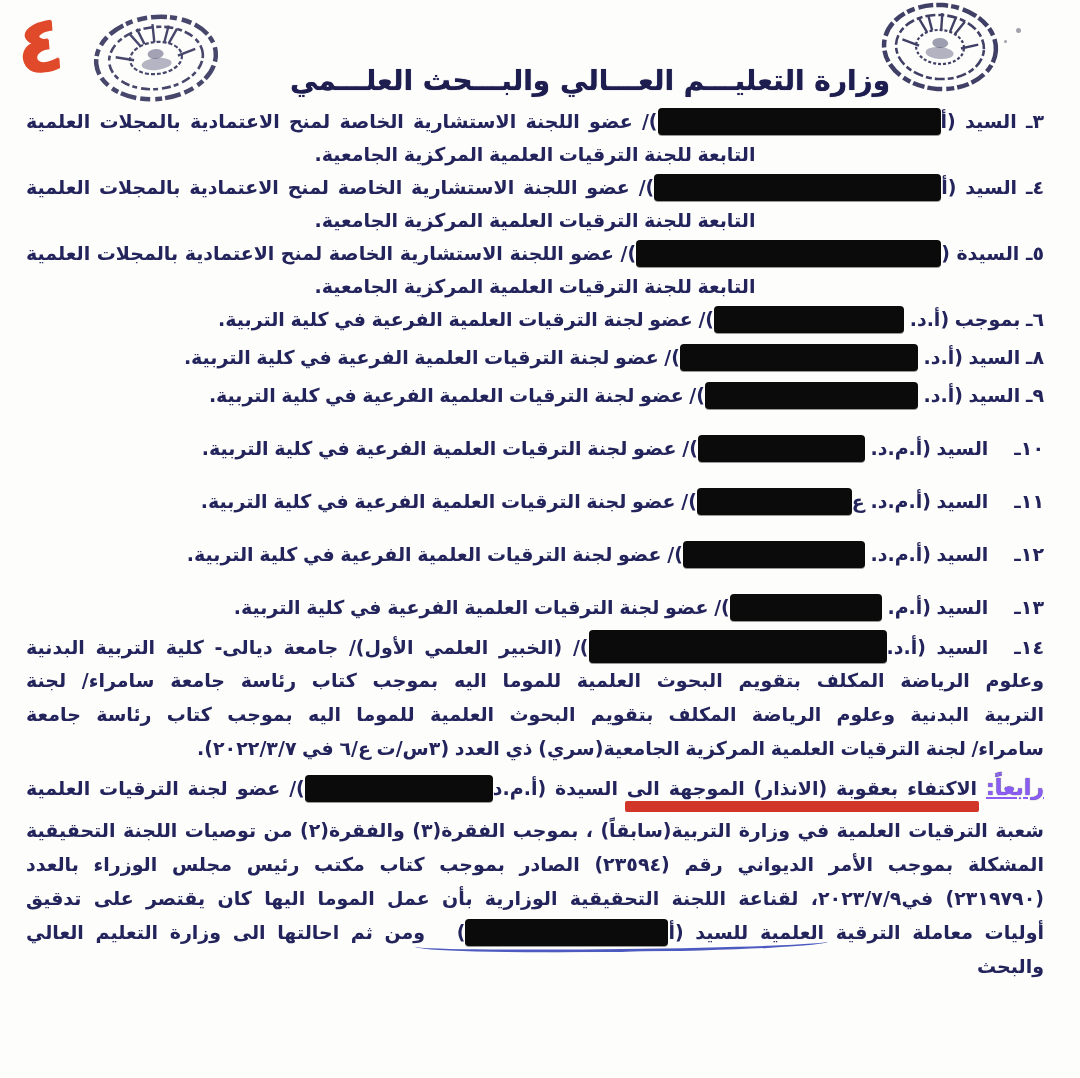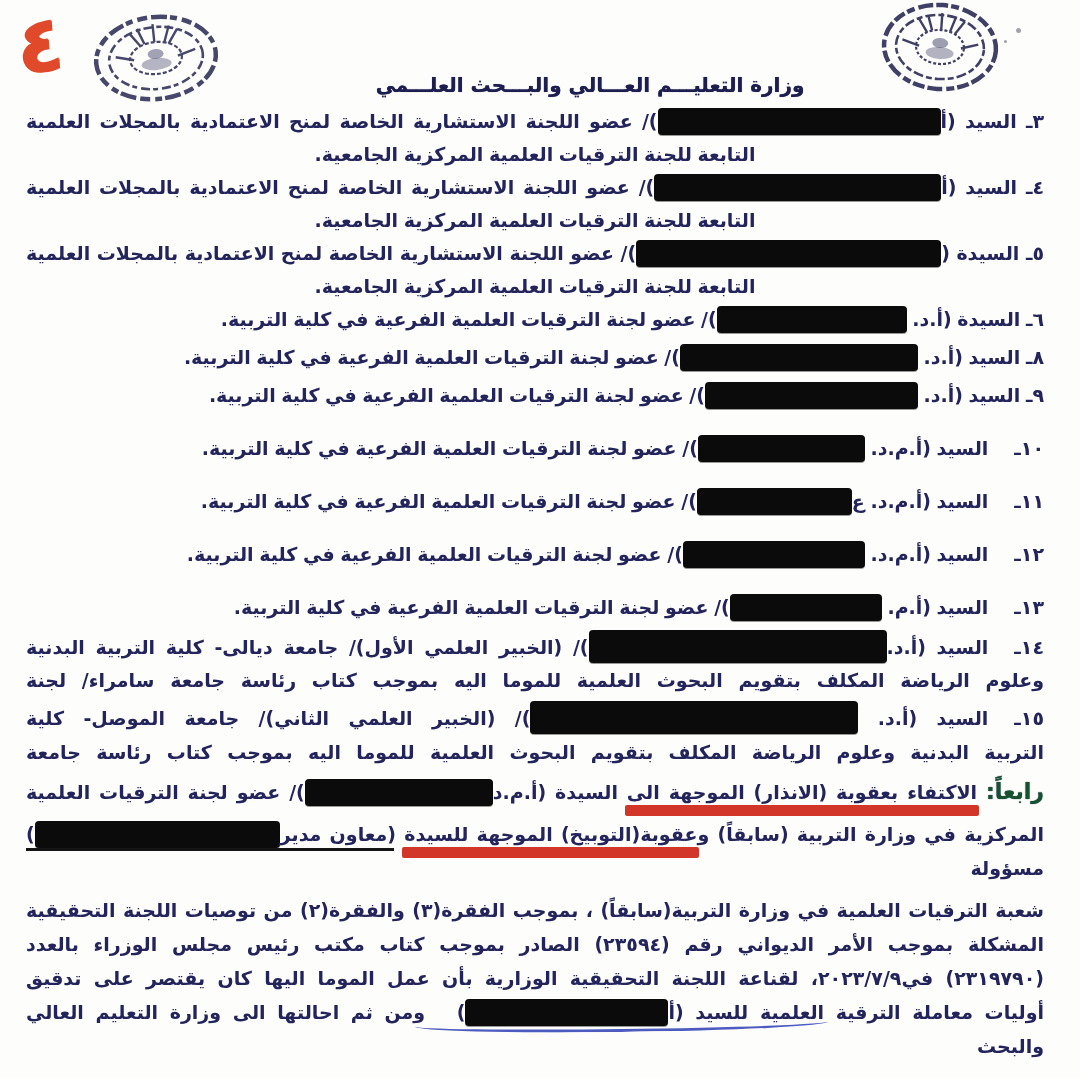--- a/index.html
+++ b/index.html
@@ -15,42 +15,42 @@
     font-size:78px;font-weight:700;color:#e04a2b;
     line-height:100px;transform:rotate(-4deg);
     text-shadow:1px 1px 0 #e04a2b;
   }
   .stamp{position:absolute;}
   .stamp.left{top:12px;left:90px;}
   .stamp.right{top:0px;left:878px;}
   .noise-dot{position:absolute;background:#55556a;border-radius:50%;opacity:.55;}
   .title{
     position:absolute;bottom:6px;left:100px;right:0;
-    text-align:center;font-size:20px;font-weight:800;
+    text-align:center;font-size:28px;font-weight:800;
     color:#1d1d50;letter-spacing:-0.5px;
     text-shadow:0 0 .7px #1d1d50;
   }
   .doc{padding:2px 36px 0 26px;font-size:19px;font-weight:700;word-spacing:-1px;}
   .line{position:relative;}
   .jline{text-align:justify;text-align-last:justify;}
   .rline{text-align:right;}
   .cline{text-align:center;}
   .sa{line-height:33px;}
   .sb{line-height:33px;margin-bottom:5px;}
   .sc{line-height:33px;margin-bottom:6px;margin-top:20px;}
   .sd{line-height:33px;}
   .sd-first{margin-top:4px;}
   .se{line-height:34px;}
   .se-first{margin-top:4px;}
   .sf{line-height:34px;}
   .sf-first{margin-top:6px;}
   .mb8{margin-bottom:8px;}
   .num{letter-spacing:1px;text-align:center;}
   .numgap{display:inline-block;height:1px;}
-  .section-label{font-weight:900;font-size:22px;color:#14532d;text-shadow:0 0 1px #1c1c4e;}
+  .section-label{font-weight:900;font-size:22px;color:#8b5cf6;text-shadow:0 0 1px #1c1c4e;text-decoration:underline;}
   .redact{
     display:inline-block;height:27px;background:#0b0b0b;
     border-radius:4px;vertical-align:-7px;
     box-shadow:0 1px 0 rgba(0,0,0,.4);
   }
   .redact.tall{height:33px;vertical-align:-9px;}
   .mk-red{position:relative;}
   .mk-red::after{
     content:"";position:absolute;right:-2px;left:-2px;bottom:-13px;height:11px;
     background:#cf2b1c;border-radius:2px;opacity:.95;
@@ -104,33 +104,32 @@
     <div class="title">وزارة التعليـــم العـــالي والبـــحث العلـــمي</div>
   </div>
 
   <div class="doc">
       <div class="line jline sa"><span class="num">٣ـ</span><span class=""> السيد (أ</span><span class="redact" style="width: 283px;"></span><span class="">)/ عضو اللجنة الاستشارية الخاصة لمنح الاعتمادية بالمجلات العلمية</span></div>
       <div class="line cline sa"><span class="">التابعة للجنة الترقيات العلمية المركزية الجامعية.</span></div>
       <div class="line jline sa"><span class="num">٤ـ</span><span class=""> السيد (أ</span><span class="redact" style="width: 287px;"></span><span class="">)/ عضو اللجنة الاستشارية الخاصة لمنح الاعتمادية بالمجلات العلمية</span></div>
       <div class="line cline sa"><span class="">التابعة للجنة الترقيات العلمية المركزية الجامعية.</span></div>
       <div class="line jline sa"><span class="num">٥ـ</span><span class=""> السيدة (</span><span class="redact" style="width: 305px;"></span><span class="">)/ عضو اللجنة الاستشارية الخاصة لمنح الاعتمادية بالمجلات العلمية</span></div>
       <div class="line cline sa"><span class="">التابعة للجنة الترقيات العلمية المركزية الجامعية.</span></div>
-      <div class="line rline sb"><span class="num">٦ـ</span><span class=""> السيدة (أ.د. </span><span class="redact" style="width: 190px;"></span><span class="">)/ عضو لجنة الترقيات العلمية الفرعية في كلية التربية.</span></div>
+      <div class="line rline sb"><span class="num">٦ـ</span><span class=""> بموجب (أ.د. </span><span class="redact" style="width: 190px;"></span><span class="">)/ عضو لجنة الترقيات العلمية الفرعية في كلية التربية.</span></div>
       <div class="line rline sb"><span class="num">٨ـ</span><span class=""> السيد (أ.د. </span><span class="redact" style="width: 238px;"></span><span class="">)/ عضو لجنة الترقيات العلمية الفرعية في كلية التربية.</span></div>
       <div class="line rline sb"><span class="num">٩ـ</span><span class=""> السيد (أ.د. </span><span class="redact" style="width: 213px;"></span><span class="">)/ عضو لجنة الترقيات العلمية الفرعية في كلية التربية.</span></div>
       <div class="line rline sc"><span class="num">١٠ـ</span><span class="numgap" style="width: 26px;"></span><span class="">السيد (أ.م.د. </span><span class="redact" style="width: 167px;"></span><span class="">)/ عضو لجنة الترقيات العلمية الفرعية في كلية التربية.</span></div>
       <div class="line rline sc"><span class="num">١١ـ</span><span class="numgap" style="width: 26px;"></span><span class="">السيد (أ.م.د. ع</span><span class="redact" style="width: 155px;"></span><span class="">)/ عضو لجنة الترقيات العلمية الفرعية في كلية التربية.</span></div>
       <div class="line rline sc"><span class="num">١٢ـ</span><span class="numgap" style="width: 26px;"></span><span class="">السيد (أ.م.د. </span><span class="redact" style="width: 182px;"></span><span class="">)/ عضو لجنة الترقيات العلمية الفرعية في كلية التربية.</span></div>
       <div class="line rline sc"><span class="num">١٣ـ</span><span class="numgap" style="width: 26px;"></span><span class="">السيد (أ.م. </span><span class="redact" style="width: 152px;"></span><span class="">)/ عضو لجنة الترقيات العلمية الفرعية في كلية التربية.</span></div>
       <div class="line jline sd sd-first"><span class="num">١٤ـ</span><span class="numgap" style="width: 26px;"></span><span class="">السيد (أ.د.</span><span class="redact tall" style="width: 298px;"></span><span class="">)/ (الخبير العلمي الأول)/ جامعة ديالى- كلية التربية البدنية</span></div>
       <div class="line jline sd"><span class="">وعلوم الرياضة المكلف بتقويم البحوث العلمية للموما اليه بموجب كتاب رئاسة جامعة سامراء/ لجنة</span></div>
-      <div class="line jline se se-first"><span class="num">١٥ـ</span><span class="numgap" style="width: 26px;"></span><span class="">السيد (أ.د. </span><span class="redact tall" style="width: 328px;"></span><span class="">)/ (الخبير العلمي الثاني)/ جامعة الموصل- كلية</span></div>
       <div class="line jline se"><span class="">التربية البدنية وعلوم الرياضة المكلف بتقويم البحوث العلمية للموما اليه بموجب كتاب رئاسة جامعة</span></div>
+      <div class="line rline se"><span class="">سامراء/ لجنة الترقيات العلمية المركزية الجامعية(سري) ذي العدد (٣س/ت ع/٦ في ٢٠٢٢/٣/٧).</span></div>
       <div class="line jline sf sf-first mb8"><span class="section-label">رابعاً:</span><span class=""> </span><span class=" mk-red">الاكتفاء بعقوبة (الانذار) الموجهة الى</span><span class=""> السيدة (أ.م.د</span><span class="redact" style="width: 188px;"></span><span class="">)/ عضو لجنة الترقيات العلمية</span></div>
-      <div class="line jline sf mb8"><span class="">المركزية في وزارة التربية (سابقاً) و</span><span class=" mk-red">عقوبة(التوبيخ) الموجهة للسيدة</span><span class=""> </span><span class="mk-bul"><span class="">(معاون مدير</span><span class="redact" style="width: 245px;"></span><span class="">)</span></span><span class=""> مسؤولة</span></div>
       <div class="line jline sf"><span class="">شعبة الترقيات العلمية في وزارة التربية(سابقاً) ، بموجب الفقرة(٣) والفقرة(٢) من توصيات اللجنة التحقيقية</span></div>
       <div class="line jline sf"><span class="">المشكلة بموجب الأمر الديواني رقم (٢٣٥٩٤) الصادر بموجب كتاب مكتب رئيس مجلس الوزراء بالعدد</span></div>
       <div class="line jline sf"><span class="">(٢٣١٩٧٩٠) في٢٠٢٣/٧/٩، لقناعة اللجنة التحقيقية الوزارية بأن عمل الموما اليها كان يقتصر على تدقيق</span></div>
       <div class="line jline sf"><span class="">أوليات معاملة الترقية </span><span class="mk-blue"><span class="">العلمية للسيد (أ</span><span class="redact" style="width: 203px;"></span><span class="">)</span></span><span class=""> ومن ثم احالتها الى وزارة التعليم العالي والبحث</span></div>
       <div class="line rline sf"></div>
     </div>
 
 </div>
 
 </body></html>

